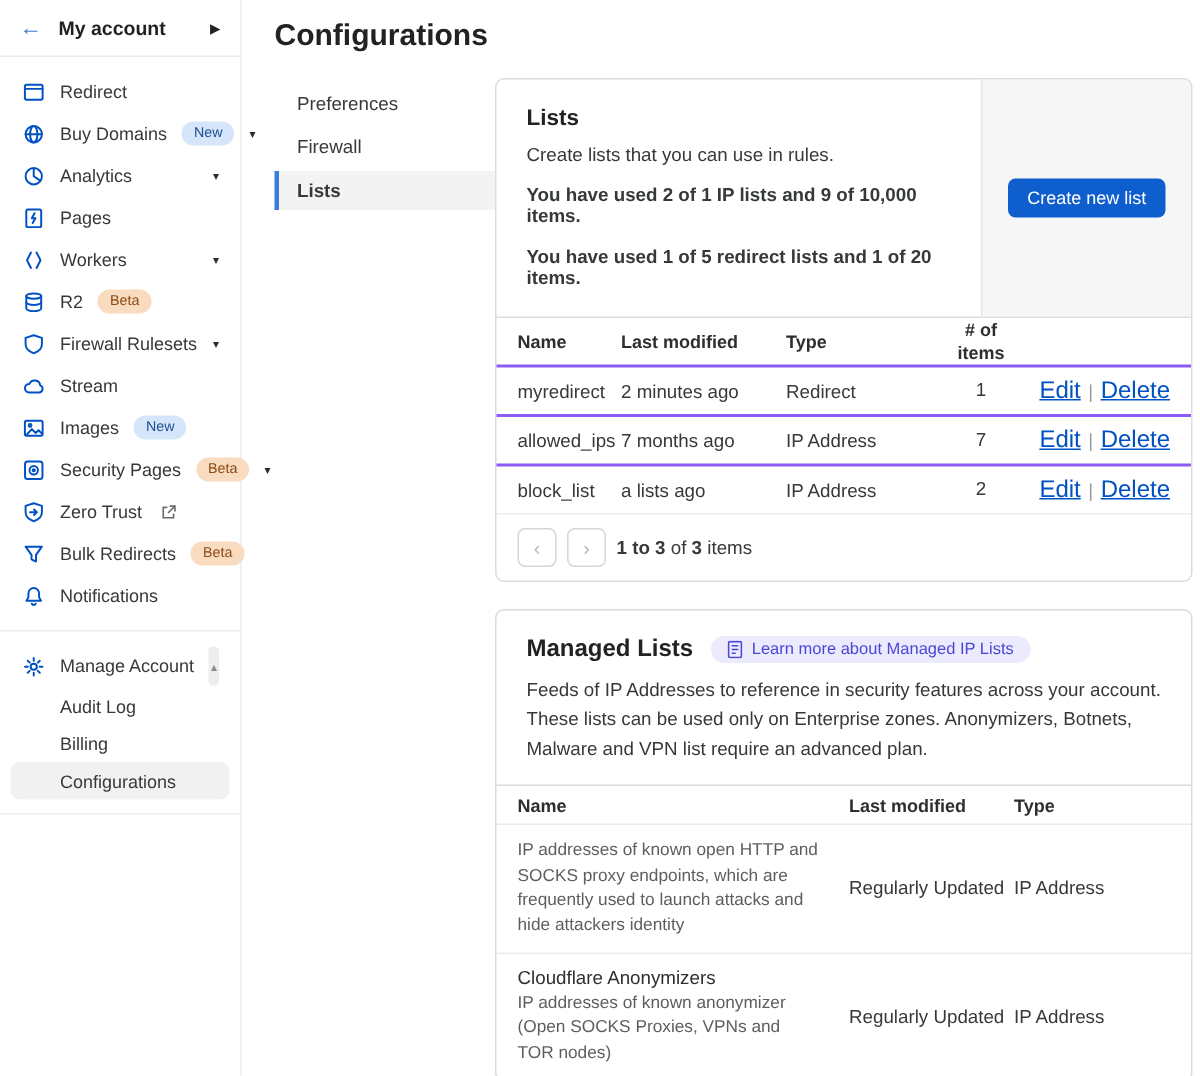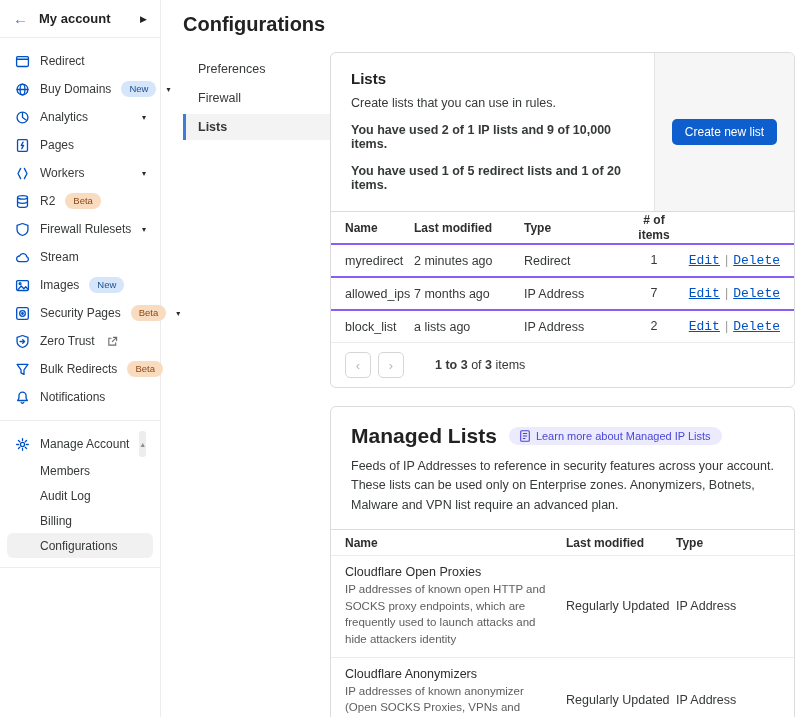--- a/index.html
+++ b/index.html
@@ -67,35 +67,35 @@
 
   .trow{display:flex; align-items:center; padding:0 14px; min-height:33px;
     border-top:2px solid #8b5cf6;}
   .trow.thead{border-top:1px solid #dcdcdc; font-weight:700; font-size:12px;
     min-height:32px; color:#2c2e30;}
   .col-name{flex:1;}
   .col-lm{width:110px; flex:none;}
   .col-type{width:104px; flex:none;}
   .col-items{width:52px; flex:none; text-align:center; line-height:1.25;}
   .col-actions{width:100px; flex:none; text-align:right; white-space:nowrap;}
-  .link{color:var(--accent); text-decoration:underline; cursor:pointer; font-size:13px;font-family:Liberation Mono, monospace;}
+  .link{color:var(--accent); text-decoration:underline; cursor:pointer; font-size:16px;}
   .link-sep{color:#9a9a9a; margin:0 5px; text-decoration:none;}
 
   .pagination{display:flex; align-items:center; gap:7px; padding:9px 14px;
     border-top:1px solid #ebebeb;}
   .pg-btn{width:26px; height:26px; border:1px solid #d6d6d6; border-radius:5px;
     background:#fff; color:#b7b7b7; display:flex; align-items:center;
     justify-content:center; font-size:13px; cursor:pointer;}
-  .pg-text{margin-left:24px; color:#36393a;}
+  .pg-text{margin-left:0; color:#36393a;}
   .pg-text b{font-weight:700;}
 
   .card2{margin-top:18px; border-radius:6px 6px 6px 6px;}
   .m-head{padding:17px 20px 14px 20px;}
   .m-title-row{display:flex; align-items:center; gap:12px; margin-bottom:9px;}
-  .m-title-row h2{font-size:21px; font-weight:700; color:#222;}
+  .m-title-row h2{font-size:16px; font-weight:700; color:#222;}
   .learn-pill{background:var(--learn-bg); color:var(--learn-text); font-size:11px;
     padding:3px 11px; border-radius:10px; display:inline-flex; align-items:center;
     gap:6px; cursor:pointer; white-space:nowrap;}
   .learn-pill svg{width:10px; height:12px;}
   .m-desc{line-height:1.55; max-width:655px;}
   .m-thead{border-top:1px solid #dcdcdc; font-weight:700; font-size:12px;
     min-height:26px; color:#2c2e30;}
   .m-row{display:flex; padding:9px 14px; border-top:1px solid #ebebeb;
     align-items:center;}
   .m-name{flex:1; padding-right:20px;}
@@ -254,23 +254,20 @@
         <span class="icon">
           <svg viewBox="0 0 16 16" fill="none" stroke="currentColor" stroke-width="1.4" stroke-linecap="round" stroke-linejoin="round">
             <circle cx="8" cy="8" r="2.2"></circle>
             <path d="M8 1.8 v2 M8 12.2 v2 M1.8 8 h2 M12.2 8 h2 M3.7 3.7 l1.4 1.4 M10.9 10.9 l1.4 1.4 M12.3 3.7 l-1.4 1.4 M5.1 10.9 l-1.4 1.4"></path>
           </svg>
         </span>
         <span class="nav-label">Manage Account</span>
         <span class="collapse-box">▴</span>
       </div>
       <div class="nav-item child">
-        <span class="nav-label">Members</span>
-      </div>
-      <div class="nav-item child">
         <span class="nav-label">Audit Log</span>
       </div>
       <div class="nav-item child">
         <span class="nav-label">Billing</span>
       </div>
       <div class="nav-item child selected">
         <span class="nav-label">Configurations</span>
       </div>
       <div class="nav-divider"></div>
     </nav>
@@ -355,21 +352,20 @@
           <p class="m-desc">Feeds of IP Addresses to reference in security features across your account. These lists can be used only on Enterprise zones. Anonymizers, Botnets, Malware and VPN list require an advanced plan.</p>
         </div>
         <div class="trow m-thead">
           <div class="m-name">Name</div>
           <div class="m-lm">Last modified</div>
           <div class="m-type">Type</div>
         </div>
         <div id="managed-tbody">
             <div class="m-row">
               <div class="m-name">
-                <div class="m-title">Cloudflare Open Proxies</div>
                 <div class="m-sub">IP addresses of known open HTTP and SOCKS proxy endpoints, which are frequently used to launch attacks and hide attackers identity</div>
               </div>
               <div class="m-lm">Regularly Updated</div>
               <div class="m-type">IP Address</div>
             </div>
             <div class="m-row">
               <div class="m-name">
                 <div class="m-title">Cloudflare Anonymizers</div>
                 <div class="m-sub">IP addresses of known anonymizer (Open SOCKS Proxies, VPNs and TOR nodes)</div>
               </div>

